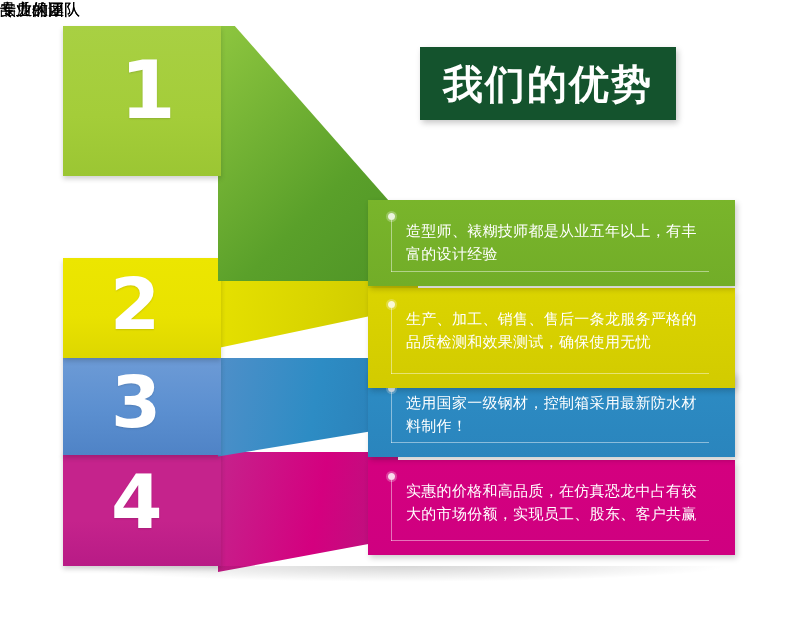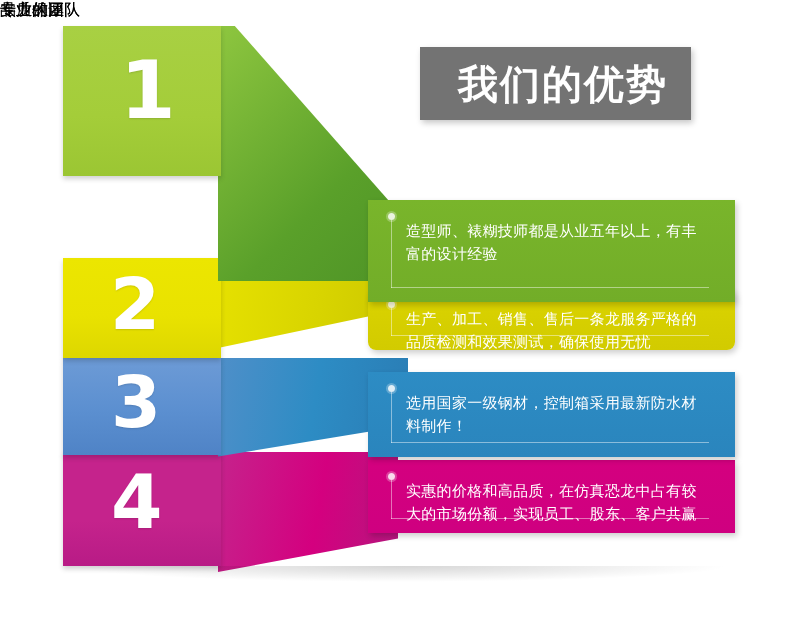--- a/index.html
+++ b/index.html
@@ -119,40 +119,40 @@
     width: 660px;
     height: 16px;
     background: radial-gradient(ellipse at 50% 0%, rgba(0,0,0,0.16), rgba(0,0,0,0) 70%);
   }
 </style>
 </head>
 <body>
 
 <div id="stage">
 
-  <div class="title-banner" style="background: #737373; padding-left: 15px;">
+  <div class="title-banner" style="background: #14532d;">
     <span class="title-text">我们的优势</span>
   </div>
 
   <div class="block-wrap">
     
     <div class="wing" style="left:218px; top:452px; width:180px; height:120px;">
       <div class="wing-fill" style="background:linear-gradient(100deg,#c5238c 0%,#d4007f 55%,#b4187e 100%);
                   clip-path: polygon(0 0, 100% 0, 100% 72%, 0 100%);"></div>
     </div>
     
     <div class="face" style="left:63px; top:452px; width:158px; height:114px;
                 background:linear-gradient(180deg,#c5238c 0%,#c5238c 60%,#b81b86 100%);">
       <span class="digit" style="left:48px; top:13px; font-size:74px;">4</span>
     </div>
     
     <span class="caption" style="left:232px; top:482px; transform:rotate(0deg);">专业的团队</span>
   </div>
 
-  <div class="desc" style="left:368px; top:460px; height:73px;
+  <div class="desc" style="left:368px; top:460px; height:95px;
               background:linear-gradient(180deg,#d4007f 0%,#cf0080 100%);">
     <span class="bullet"></span>
     <span class="rule-v"></span>
     <span class="rule-h"></span>
     <div class="desc-text">实惠的价格和高品质，在仿真恐龙中占有较大的市场份额，实现员工、股东、客户共赢</div>
   </div>
 
   <div class="block-wrap">
     <div class="wing" style="left:218px; top:358px; width:190px; height:112px;">
       <div class="wing-fill" style="background:linear-gradient(100deg,#4f8fc9 0%,#2d8cc4 50%,#2a7cb4 100%);
@@ -178,41 +178,41 @@
       <div class="wing-fill" style="background:linear-gradient(100deg,#e6e100 0%,#d8d400 50%,#c9c400 100%);
                   clip-path: polygon(0 0, 100% 0, 100% 40%, 0 75%);"></div>
     </div>
     <div class="face" style="left:63px; top:258px; width:158px; height:100px;
                 background:linear-gradient(180deg,#ece600 0%,#e9e200 58%,#ddd700 100%);">
       <span class="digit" style="left:47px; top:10px; font-size:72px;">2</span>
     </div>
     <span class="caption" style="left:230px; top:272px; transform:rotate(24deg);">实力雄厚</span>
   </div>
 
-  <div class="desc" style="left:368px; top:288px; height:62px;
-              background:linear-gradient(180deg,#dbd400 0%,#d2cb00 100%);border-radius:8px;">
+  <div class="desc" style="left:368px; top:288px; height:100px;
+              background:linear-gradient(180deg,#dbd400 0%,#d2cb00 100%);">
     <span class="bullet"></span>
     <span class="rule-v"></span>
     <span class="rule-h"></span>
     <div class="desc-text">生产、加工、销售、售后一条龙服务严格的品质检测和效果测试，确保使用无忧</div>
   </div>
 
   <div class="block-wrap">
     <div class="wing" style="left:218px; top:26px; width:210px; height:255px;">
       <div class="wing-fill" style="background:linear-gradient(135deg,#8ec63f 0%,#5aa02a 60%,#4d9226 100%);
                   clip-path: polygon(0 0, 8% 0, 100% 86%, 100% 100%, 0 100%);"></div>
     </div>
     <div class="face" style="left:63px; top:26px; width:158px; height:150px;
                 background:linear-gradient(180deg,#a8d043 0%,#a4cd39 60%,#9bc633 100%);">
       <span class="digit" style="left:57px; top:25px; font-size:80px;">1</span>
     </div>
     <span class="caption" style="left:231px; top:123px; transform:rotate(45deg);">专业的团队</span>
   </div>
 
-  <div class="desc" style="left:368px; top:200px; height:102px;
+  <div class="desc" style="left:368px; top:200px; height:86px;
               background:linear-gradient(180deg,#79b52b 0%,#72ad28 100%);">
     <span class="bullet"></span>
     <span class="rule-v"></span>
     <span class="rule-h"></span>
     <div class="desc-text">造型师、裱糊技师都是从业五年以上，有丰富的设计经验</div>
   </div>
 
   <div class="ground-shadow"></div>
 
 </div>

